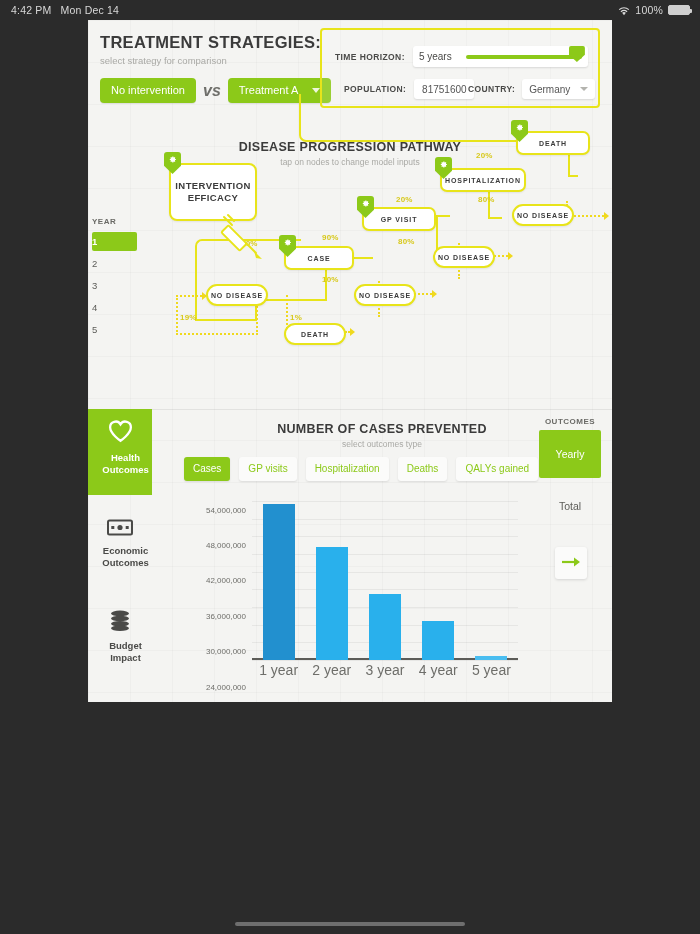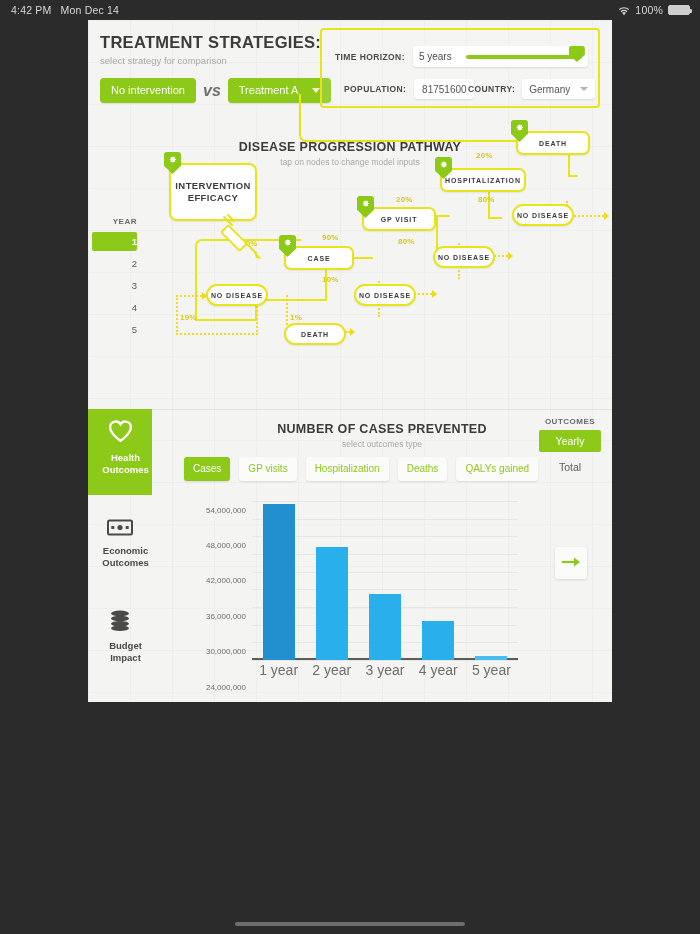--- a/index.html
+++ b/index.html
@@ -106,21 +106,21 @@
   #country-row { left: 146px; top: 49px; gap: 7px; }
   #country-field { width: 73px; height: 20px; padding: 0 7px; justify-content:space-between; }
   .chev-grey { width:0;height:0;border-left:4px solid transparent;border-right:4px solid transparent;border-top:4px solid #b3b3ae; }
 
   
   #pathway { position: relative; height: 292px; }
   #pathway-title { position:absolute; left: 0; right: 0; top: 23px; text-align:center; }
   #pw-h { font-size: 12.5px; font-weight:bold; color:#3b3b3b; letter-spacing:.3px; }
   #pw-s { font-size: 8.5px; color:#a9a9a5; margin-top: 3px; }
 
-  #yearcol { position:absolute; left: 4px; top: 100px; width: 45px; text-align:right; }
+  #yearcol { position:absolute; left: 4px; top: 100px; width: 45px; text-align:left; }
   #year-head { font-size: 8px; font-weight:bold; color:#6a6a66; letter-spacing:.5px; margin-bottom: 6px; }
   .year-item {
     font-size: 9.5px; color:#5c5c58; padding: 4px 0; margin-bottom: 3px; border-radius:2px;
   }
   .year-item.sel { background:#8cc919; color:#fff; font-weight:bold; }
 
   .node {
     position:absolute; background:#fff; border:2px solid #e8e41a;
     display:flex; align-items:center; justify-content:center; text-align:center;
     color:#3b3b3b; box-shadow: 0 1px 2px rgba(0,0,0,.07);
@@ -164,21 +164,21 @@
   #tabs { position:absolute; left: 96px; top: 48px; display:flex; gap: 9px; }
   .tab {
     background: #fbfbfa; color:#8cc919; font-size: 10px; border-radius: 3px;
     padding: 6px 9px 7px; box-shadow: 0 1px 2px rgba(0,0,0,.10);
     white-space:nowrap;
   }
   .tab.sel { background:#8cc919; color:#fff;text-align:center; }
 
   #outcomes-switch { position:absolute; right: 11px; top: 8px; width: 62px; text-align:center; }
   #os-head { font-size: 8px; font-weight:bold; color:#6a6a66; letter-spacing:.5px; }
-  .os-item { font-size: 10.5px; color:#5c5c58; padding: 5px 0; border-radius: 2px; margin-top:4px; }
+  .os-item { font-size: 10.5px; color:#5c5c58; padding: 18px 0; border-radius: 2px; margin-top:4px; }
   .os-item.sel { background:#8cc919; color:#fff; }
 
   #nextbtn {
     position:absolute; right: 25px; top: 138px; width: 32px; height: 32px;
     background:#fbfbfa; border-radius:3px; box-shadow: 0 1px 3px rgba(0,0,0,.13);
     display:flex; align-items:center; justify-content:center;
   }
 
   
   #chart { position:absolute; left: 96px; top: 83px; width: 340px; height: 190px; }

